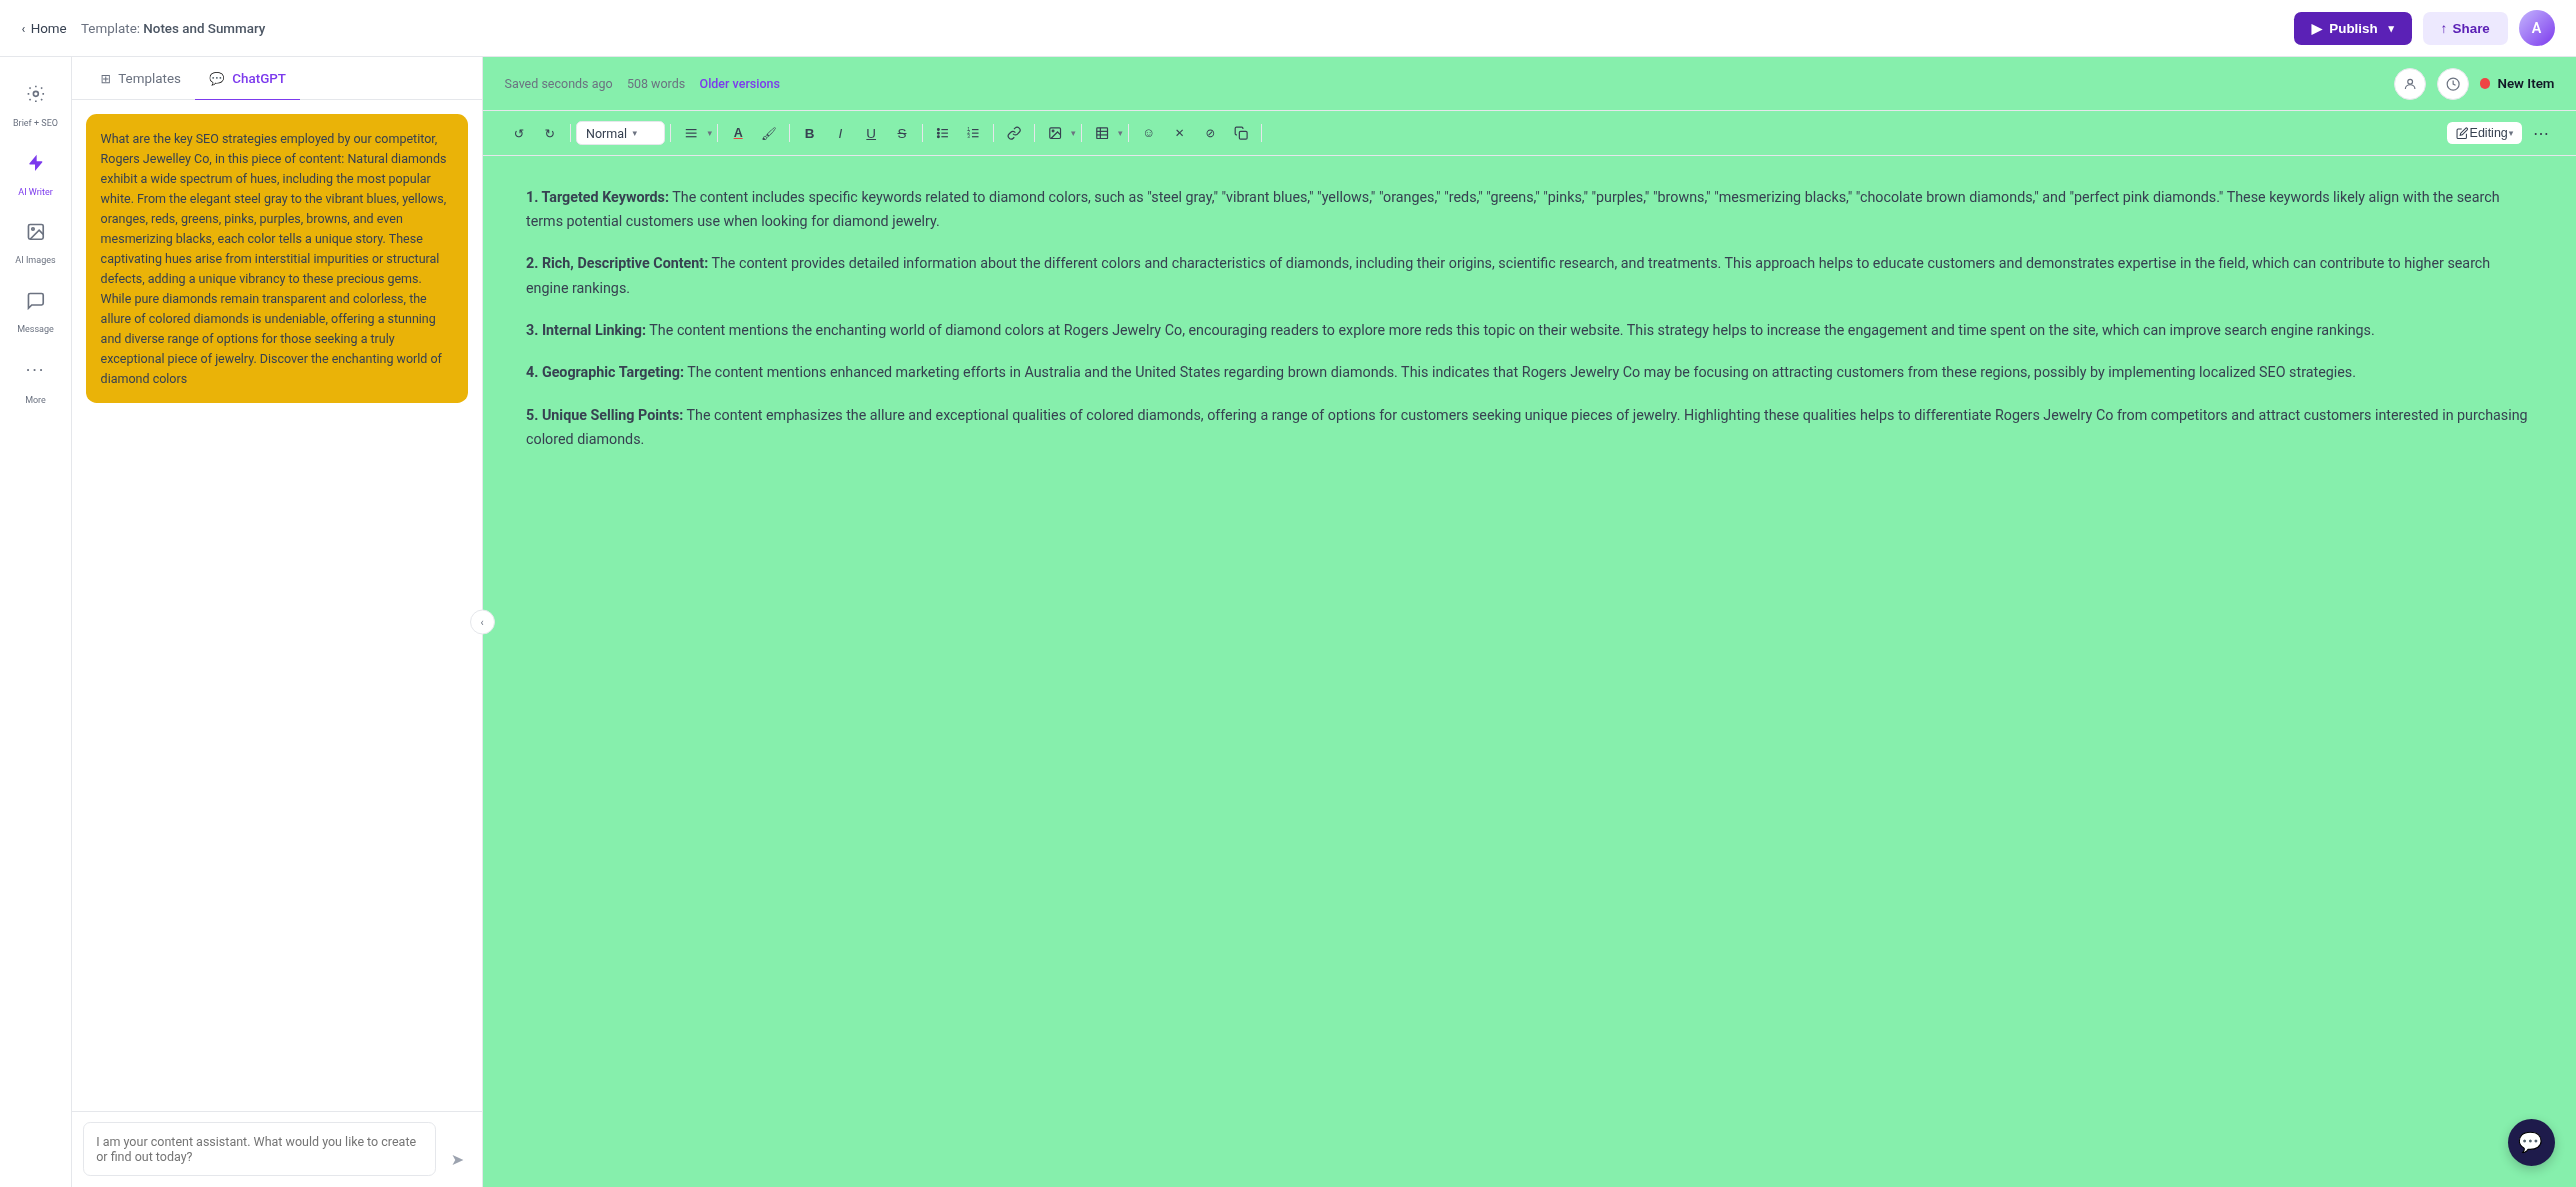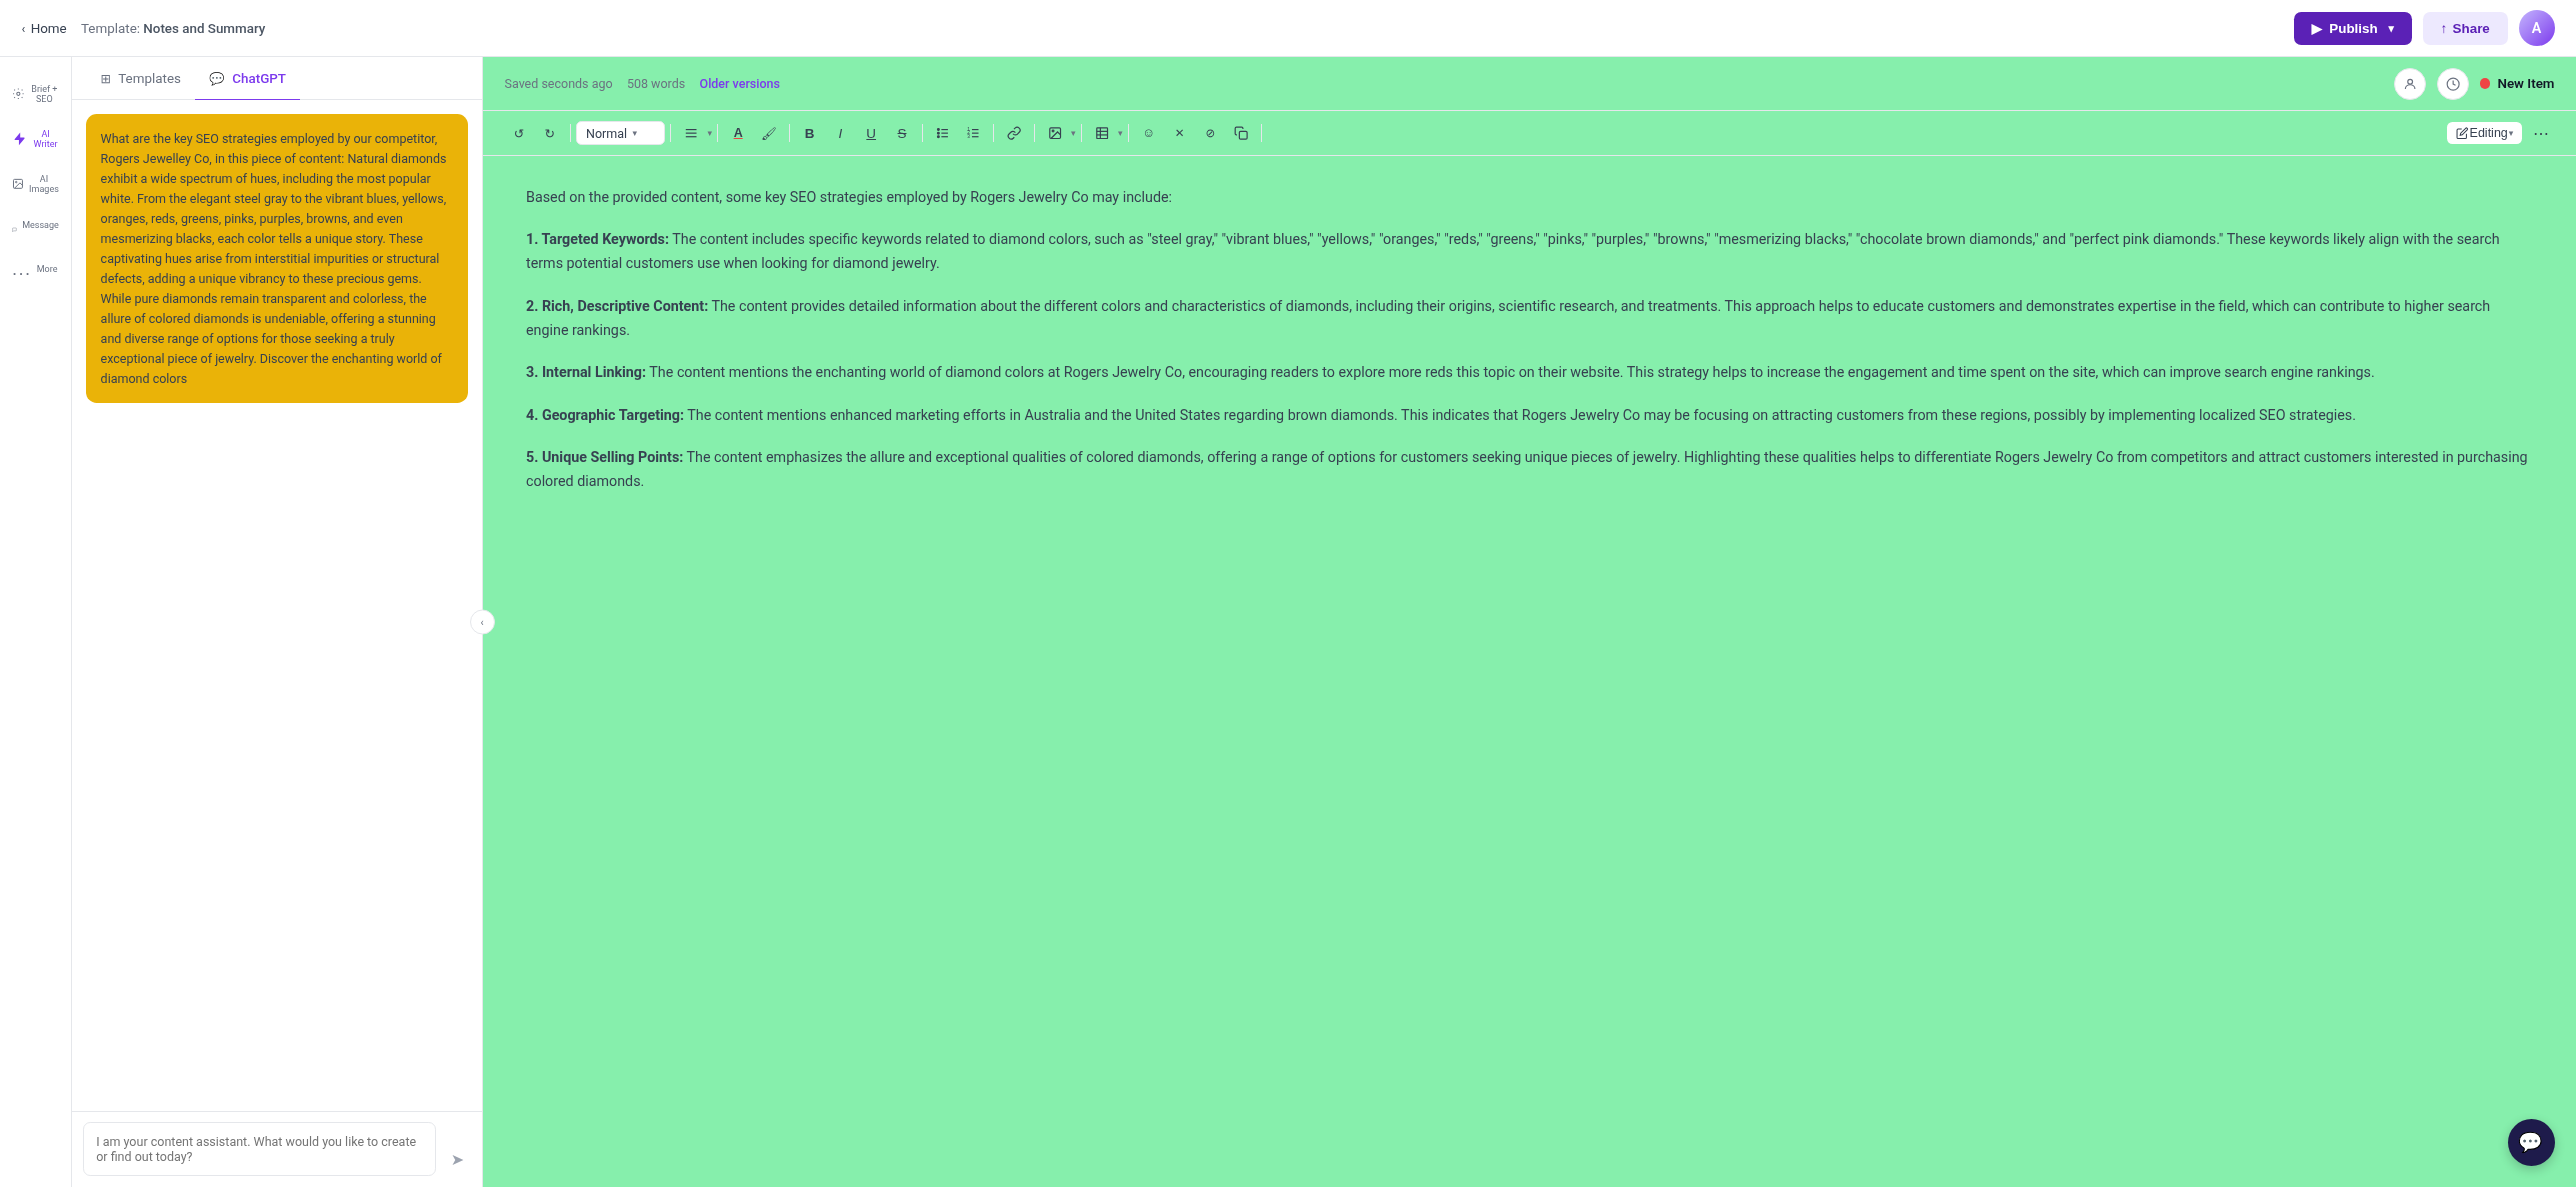--- a/index.html
+++ b/index.html
@@ -33,21 +33,21 @@
     
     .main-layout { display: flex; flex: 1; overflow: hidden; }
 
     
     .icon-sidebar {
       width: 72px; border-right: 0.9px solid #e5e7eb;
       display: flex; flex-direction: column; align-items: center;
       padding: 18px 0; gap: 7.2px; background: #fff; flex-shrink: 0;
     }
     .icon-item {
-      display: flex; flex-direction: row; align-items: flex-start; gap: 5px;
+      display: flex; flex-direction: column; align-items: center; gap: 14px;
       padding: 9px 7.2px; border-radius: 7.2px; cursor: pointer; width: 61px;
       color: #6b7280; font-size: 9px; text-align: center;
     }
     .icon-item.active { color: #7c3aed; }
     .icon-item svg { width: 19.7px; height: 19.7px; }
 
     
     .panel {
       width: 411px; border-right: 0.9px solid #e5e7eb; display: flex; flex-direction: column;
       background: #fff; flex-shrink: 0; position: relative;
@@ -381,21 +381,20 @@
         </svg>
         <span>Editing</span>
         <span class="editing-chevron">▾</span>
       </button>
       <button class="toolbar-more">
         <span>⋯</span>
       </button>
     </div>
 
     <div class="editor-content">
-      <p>Based on the provided content, some key SEO strategies employed by Rogers Jewelry Co may include:</p>
 
       <div class="para-numbered">
         <p>
           <strong>1. <span>Targeted Keywords:</span></strong>
           <span>The content includes specific keywords related to diamond colors, such as "steel gray," "vibrant blues," "yellows," "oranges," "reds," "greens," "pinks," "purples," "browns," "mesmerizing blacks," "chocolate brown diamonds," and "perfect pink diamonds." These keywords likely align with the search terms potential customers use when looking for diamond jewelry.</span>
         </p>
       </div>
 
       <div class="para-numbered">
         <p>

